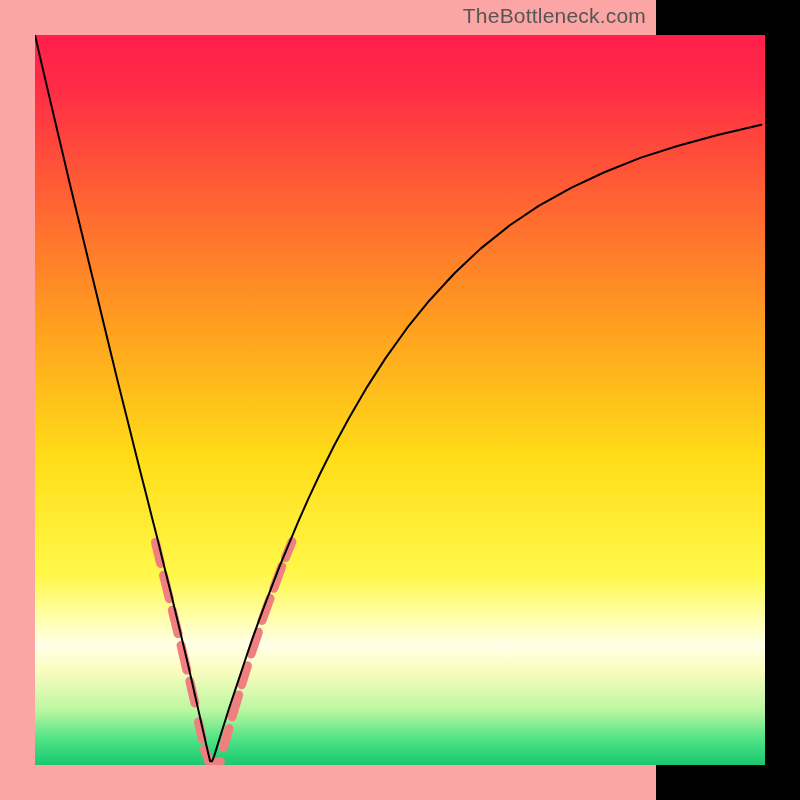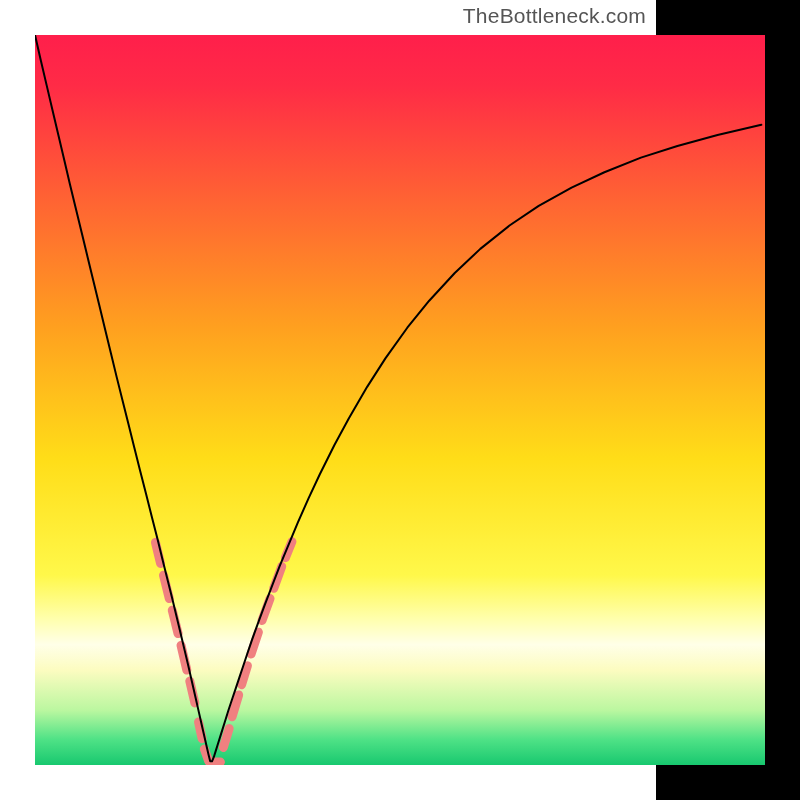--- a/index.html
+++ b/index.html
@@ -8,21 +8,21 @@
     width: 800px;
     height: 800px;
     overflow: hidden;
     background: #000;
     font-family: Arial, Helvetica, sans-serif;
   }
   .frame {
     position: relative;
     width: 656px;
     height: 800px;
-    background: #ffffff;
+    background: #fca5a5;
   }
   .watermark {
     position: absolute;
     top: 4px;
     right: 10px;
     color: #555;
     font-size: 21px;
     font-weight: 500;
     letter-spacing: 0.2px;
     z-index: 30;

